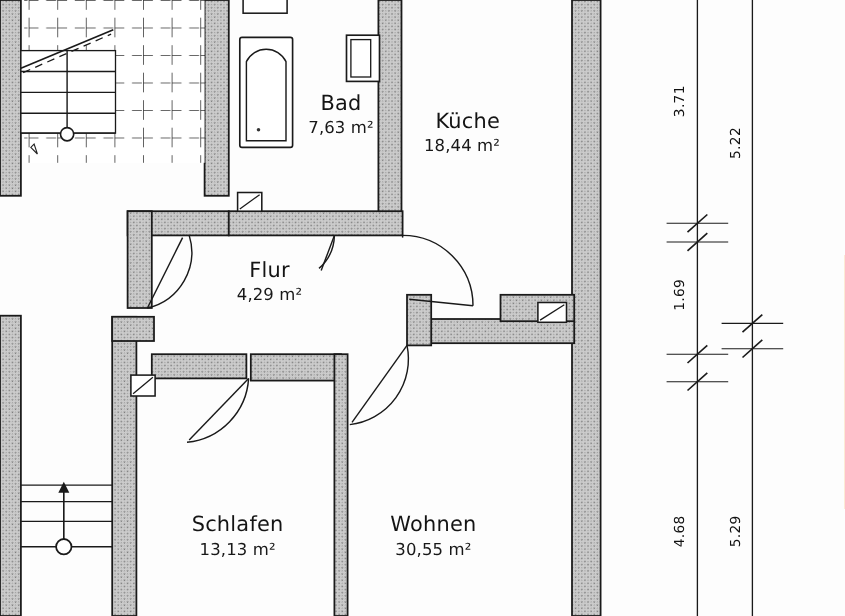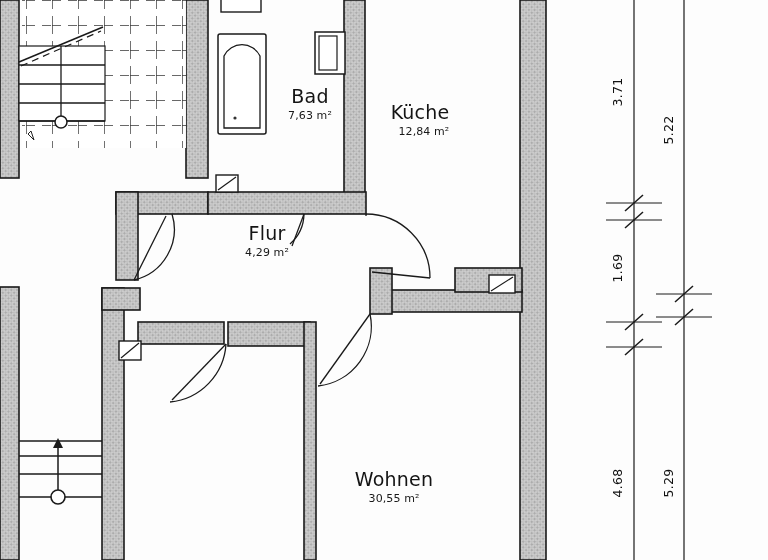--- a/index.html
+++ b/index.html
@@ -39,21 +39,21 @@
   }
   .room-label .rl-name {
     display: block;
     font-size: 19px;
     font-weight: 400;
     letter-spacing: 0.2px;
     color: #141414;
   }
   .room-label .rl-area {
     display: block;
-    font-size: 11px;
+    font-size: 15px;
     font-weight: 400;
     letter-spacing: 0.1px;
     color: #181818;
     margin-top: 3px;
   }
   .dim-label {
     position: absolute;
     font-size: 12.5px;
     color: #111;
     white-space: nowrap;
@@ -218,28 +218,32 @@
 
   </svg>
 
   <div class="room-label" style="left:310px; top:104px;">
     <span class="rl-name">Bad</span>
     <span class="rl-area">7,63 m²</span>
   </div>
 
   <div class="room-label" style="left:420px; top:120px;text-align:right;">
     <span class="rl-name">Küche</span>
-    <span class="rl-area">12,84 m²</span>
-  </div>
-
-  <div class="room-label" style="left:245px; top:241px;margin-left:22px;">
+    <span class="rl-area">18,44 m²</span>
+  </div>
+
+  <div class="room-label" style="left:245px; top:256px;">
     <span class="rl-name">Flur</span>
     <span class="rl-area">4,29 m²</span>
   </div>
 
+  <div class="room-label" style="left:216px; top:487px;">
+    <span class="rl-name">Schlafen</span>
+    <span class="rl-area">13,13 m²</span>
+  </div>
 
   <div class="room-label" style="left:394px; top:487px;">
     <span class="rl-name">Wohnen</span>
     <span class="rl-area">30,55 m²</span>
   </div>
 
   <div class="dim-label dim-rot" style="left:617px; top:92px;">3.71</div>
 
   <div class="dim-label dim-rot" style="left:668px; top:130px;">5.22</div>
 

